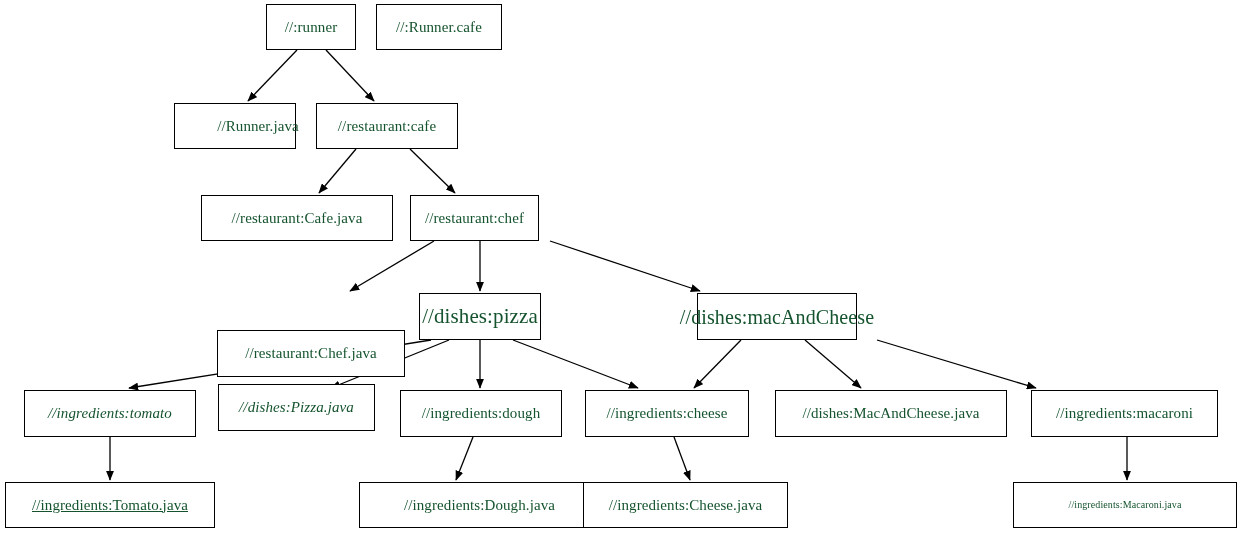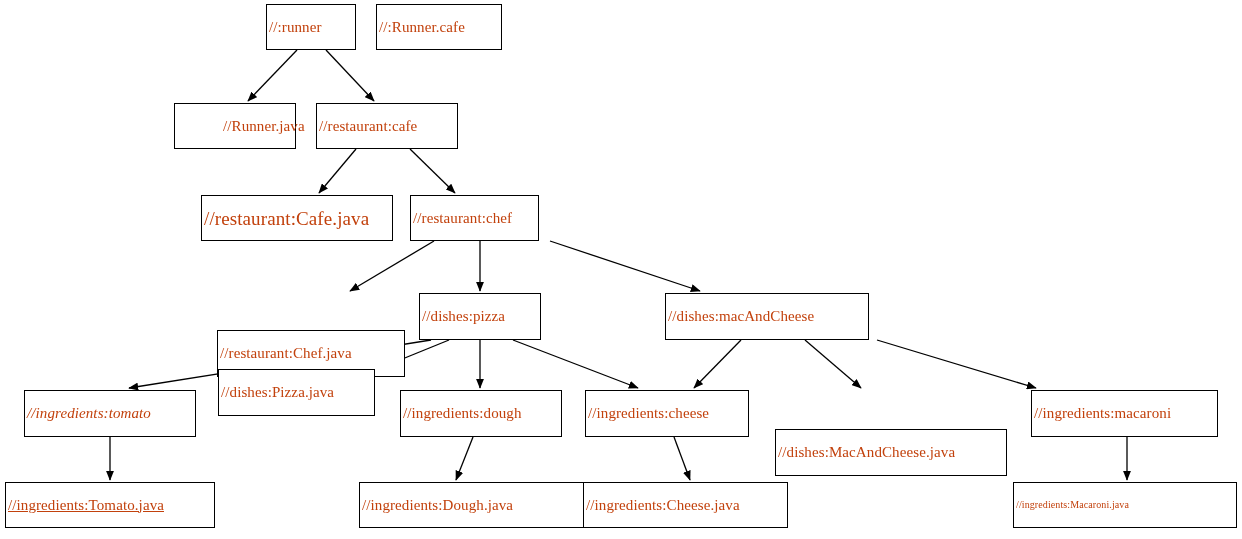--- a/index.html
+++ b/index.html
@@ -31,21 +31,22 @@
     width: 1242px;
     height: 539px;
   }
   .graph-node {
     position: absolute;
     box-sizing: border-box;
     border: 1px solid #000000;
     background: #ffffff;
     display: flex;
     align-items: center;
-    color: #c2410c;
+    justify-content: center;
+    color: #14532d;
     font-family: "Liberation Serif", "DejaVu Serif", serif;
     font-size: 15px;
     line-height: 1;
     white-space: nowrap;
     letter-spacing: 0.1px;
   }
   .node-label {
     display: block;
     padding: 0 2px;
   }
@@ -89,48 +90,48 @@
       </div>
       <div class="graph-node" style="left: 376px; top: 4px; width: 126px; height: 46px; background: rgb(255, 255, 255); border-color: rgb(0, 0, 0); font-size: 15px;">
         <span class="node-label">//:Runner.cafe</span>
       </div>
       <div class="graph-node" style="left: 174px; top: 103px; width: 122px; height: 46px; background: rgb(255, 255, 255); border-color: rgb(0, 0, 0); font-size: 15px; padding-left: 46px;">
         <span class="node-label">//Runner.java</span>
       </div>
       <div class="graph-node" style="left: 316px; top: 103px; width: 142px; height: 46px; background: rgb(255, 255, 255); border-color: rgb(0, 0, 0); font-size: 15px;">
         <span class="node-label">//restaurant:cafe</span>
       </div>
-      <div class="graph-node" style="left: 201px; top: 195px; width: 192px; height: 46px; background: rgb(255, 255, 255); border-color: rgb(0, 0, 0); font-size: 19px;">
+      <div class="graph-node" style="left: 201px; top: 195px; width: 192px; height: 46px; background: rgb(255, 255, 255); border-color: rgb(0, 0, 0); font-size: 15px;">
         <span class="node-label">//restaurant:Cafe.java</span>
       </div>
       <div class="graph-node" style="left: 410px; top: 195px; width: 129px; height: 46px; background: rgb(255, 255, 255); border-color: rgb(0, 0, 0); font-size: 15px;">
         <span class="node-label">//restaurant:chef</span>
       </div>
       <div class="graph-node" style="left: 217px; top: 293px; width: 188px; height: 47px; background: rgb(255, 255, 255); border-color: rgb(0, 0, 0); font-size: 15px; margin-top: 37px;">
         <span class="node-label">//restaurant:Chef.java</span>
       </div>
-      <div class="graph-node" style="left: 419px; top: 293px; width: 122px; height: 47px; background: rgb(255, 255, 255); border-color: rgb(0, 0, 0); font-size: 15px;">
+      <div class="graph-node" style="left: 419px; top: 293px; width: 122px; height: 47px; background: rgb(255, 255, 255); border-color: rgb(0, 0, 0); font-size: 21px;">
         <span class="node-label">//dishes:pizza</span>
       </div>
-      <div class="graph-node" style="left: 665px; top: 293px; width: 204px; height: 47px; background: rgb(255, 255, 255); border-color: rgb(0, 0, 0); font-size: 15px;">
+      <div class="graph-node" style="left: 697px; top: 293px; width: 160px; height: 47px; background: rgb(255, 255, 255); border-color: rgb(0, 0, 0); font-size: 20px;">
         <span class="node-label">//dishes:macAndCheese</span>
       </div>
       <div class="graph-node" style="left: 24px; top: 390px; width: 172px; height: 47px; background: rgb(255, 255, 255); border-color: rgb(0, 0, 0); font-size: 15px; font-style: italic;">
         <span class="node-label">//ingredients:tomato</span>
       </div>
-      <div class="graph-node" style="left: 218px; top: 369px; width: 157px; height: 47px; background: rgb(255, 255, 255); border-color: rgb(0, 0, 0); font-size: 15px;">
+      <div class="graph-node" style="left: 218px; top: 384px; width: 157px; height: 47px; background: rgb(255, 255, 255); border-color: rgb(0, 0, 0); font-size: 15px; font-style: italic;">
         <span class="node-label">//dishes:Pizza.java</span>
       </div>
       <div class="graph-node" style="left: 400px; top: 390px; width: 162px; height: 47px; background: rgb(255, 255, 255); border-color: rgb(0, 0, 0); font-size: 15px;">
         <span class="node-label">//ingredients:dough</span>
       </div>
       <div class="graph-node" style="left: 585px; top: 390px; width: 164px; height: 47px; background: rgb(255, 255, 255); border-color: rgb(0, 0, 0); font-size: 15px;">
         <span class="node-label">//ingredients:cheese</span>
       </div>
-      <div class="graph-node" style="left: 775px; top: 390px; width: 232px; height: 47px; background: rgb(255, 255, 255); border-color: rgb(0, 0, 0); font-size: 15px; margin-top: 39px;">
+      <div class="graph-node" style="left: 775px; top: 390px; width: 232px; height: 47px; background: rgb(255, 255, 255); border-color: rgb(0, 0, 0); font-size: 15px;">
         <span class="node-label">//dishes:MacAndCheese.java</span>
       </div>
       <div class="graph-node" style="left: 1031px; top: 390px; width: 187px; height: 47px; background: rgb(255, 255, 255); border-color: rgb(0, 0, 0); font-size: 15px;">
         <span class="node-label">//ingredients:macaroni</span>
       </div>
       <div class="graph-node" style="left: 5px; top: 482px; width: 210px; height: 46px; background: rgb(255, 255, 255); border-color: rgb(0, 0, 0); font-size: 15px; text-decoration: underline;">
         <span class="node-label">//ingredients:Tomato.java</span>
       </div>
       <div class="graph-node" style="left: 359px; top: 482px; width: 241px; height: 46px; background: rgb(255, 255, 255); border-color: rgb(0, 0, 0); font-size: 15px;">
         <span class="node-label">//ingredients:Dough.java</span>

